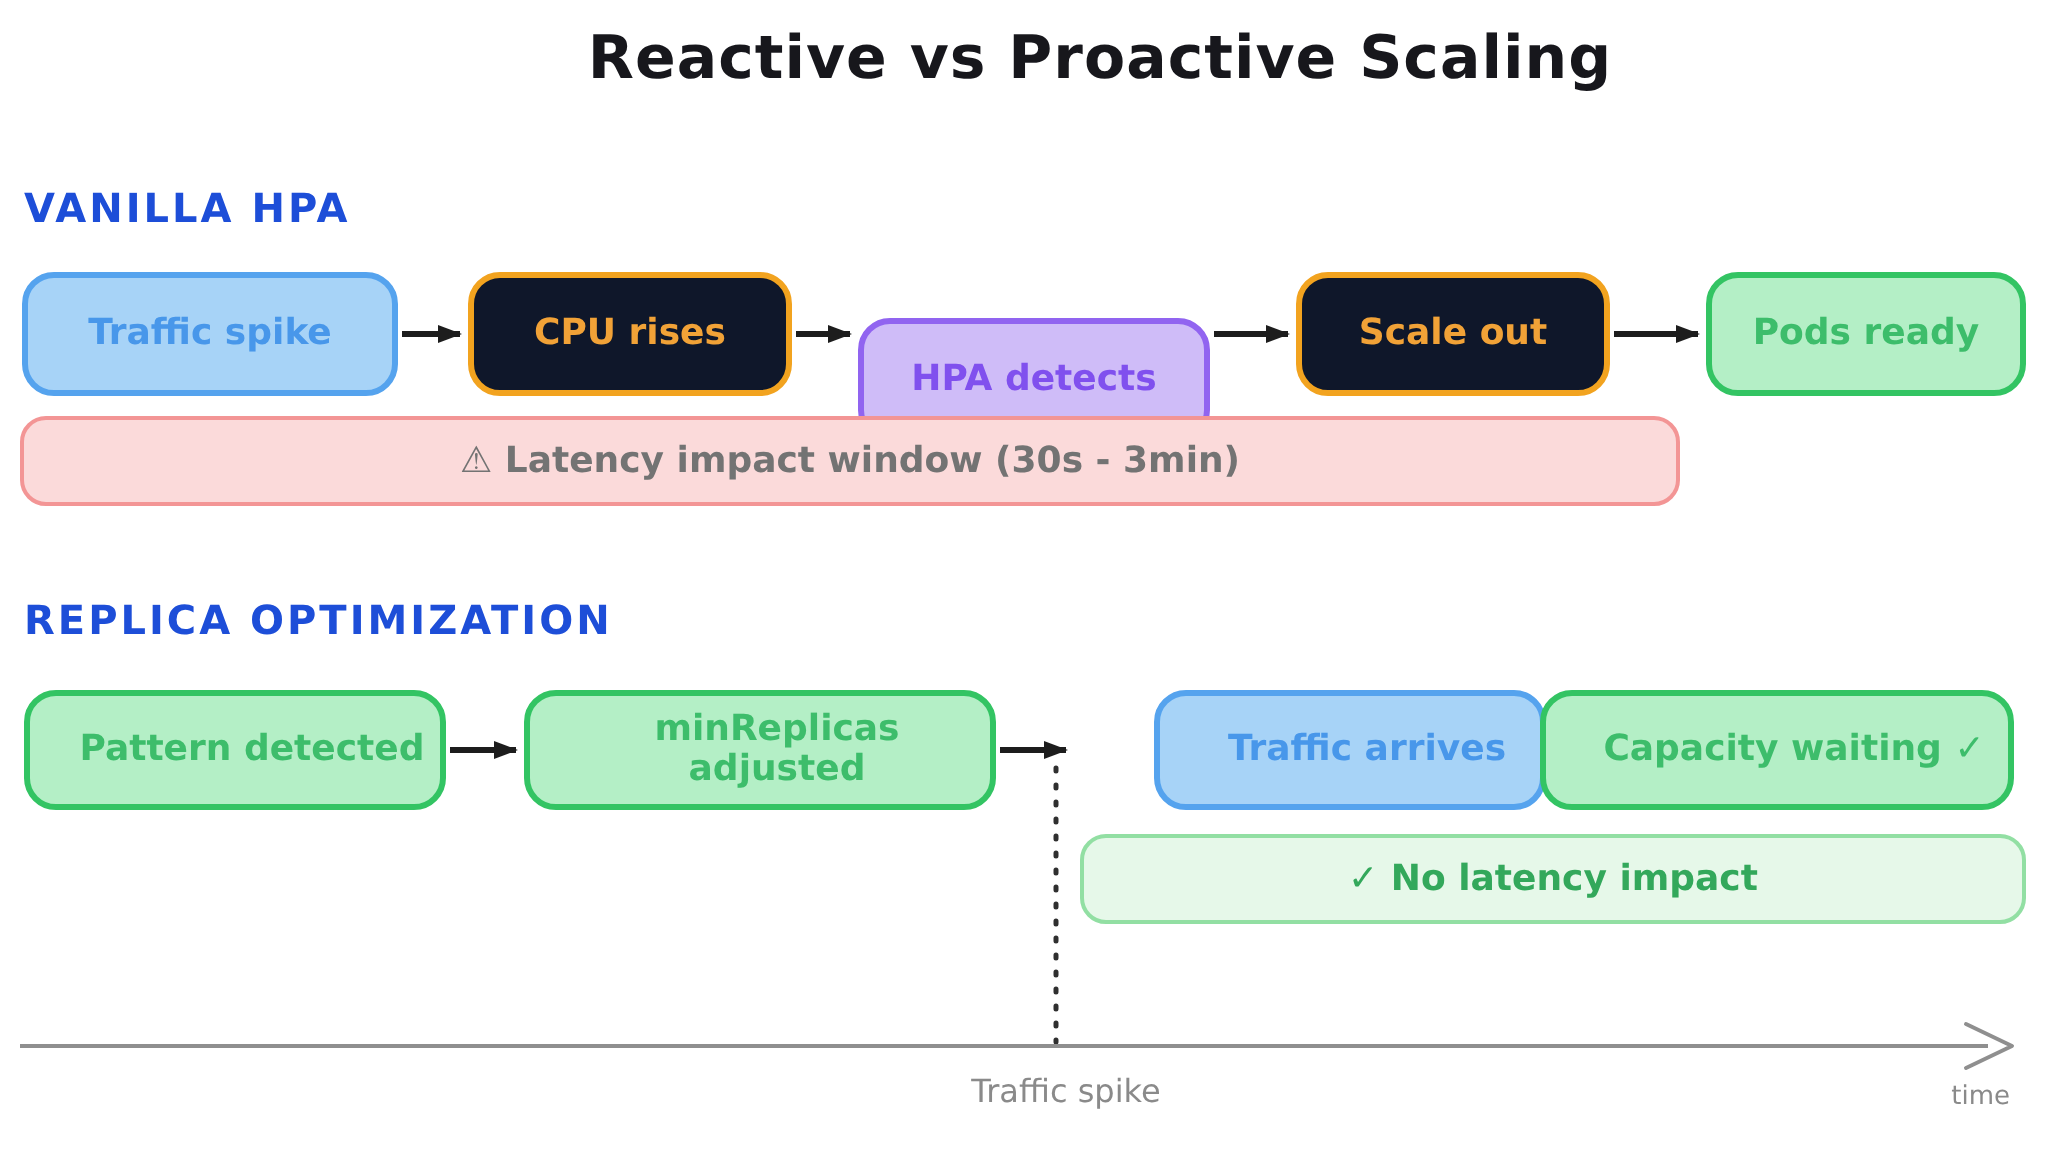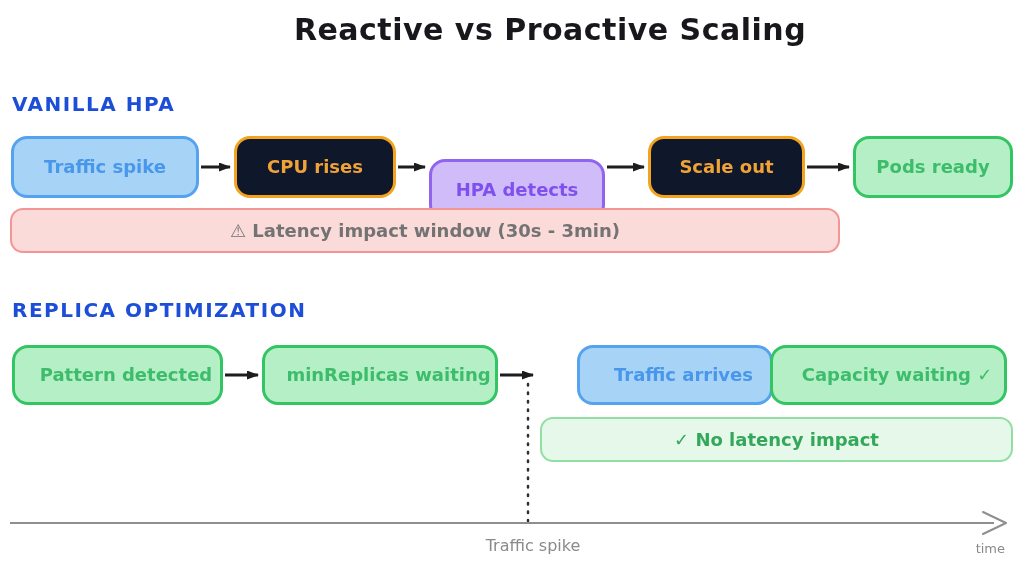--- a/index.html
+++ b/index.html
@@ -93,21 +93,21 @@
   <div class="box row1 orange" style="left:234px; width:162px;">CPU rises</div>
   <div class="box row1 purple" style="left:429px; width:176px;margin-top:23px;">HPA detects</div>
   <div class="box row1 green" style="left:853px; width:160px;">Pods ready</div>
   <div class="box row1 orange" style="left:648px; width:157px;">Scale out</div>
 
   <div class="banner banner-red">⚠ Latency impact window (30s - 3min)</div>
 
   <div class="section-heading heading-replica">REPLICA OPTIMIZATION</div>
 
   <div class="box row2 green" style="left:12px;  width:211px;">Pattern detected</div>
-  <div class="box row2 green" style="left:262px; width:236px;">minReplicas waiting</div>
+  <div class="box row2 green" style="left:262px; width:236px;">minReplicas adjusted</div>
   <div class="box row2 blue" style="left:537px; width:196px;margin-left:40px;">Traffic arrives</div>
   <div class="box row2 green" style="left:770px; width:237px;">Capacity waiting ✓</div>
 
   <div class="banner banner-lightgreen">✓ No latency impact</div>
 
   <div class="timeline-label label-spike">Traffic spike</div>
   <div class="timeline-label label-time">time</div>
 
 </div>
 

